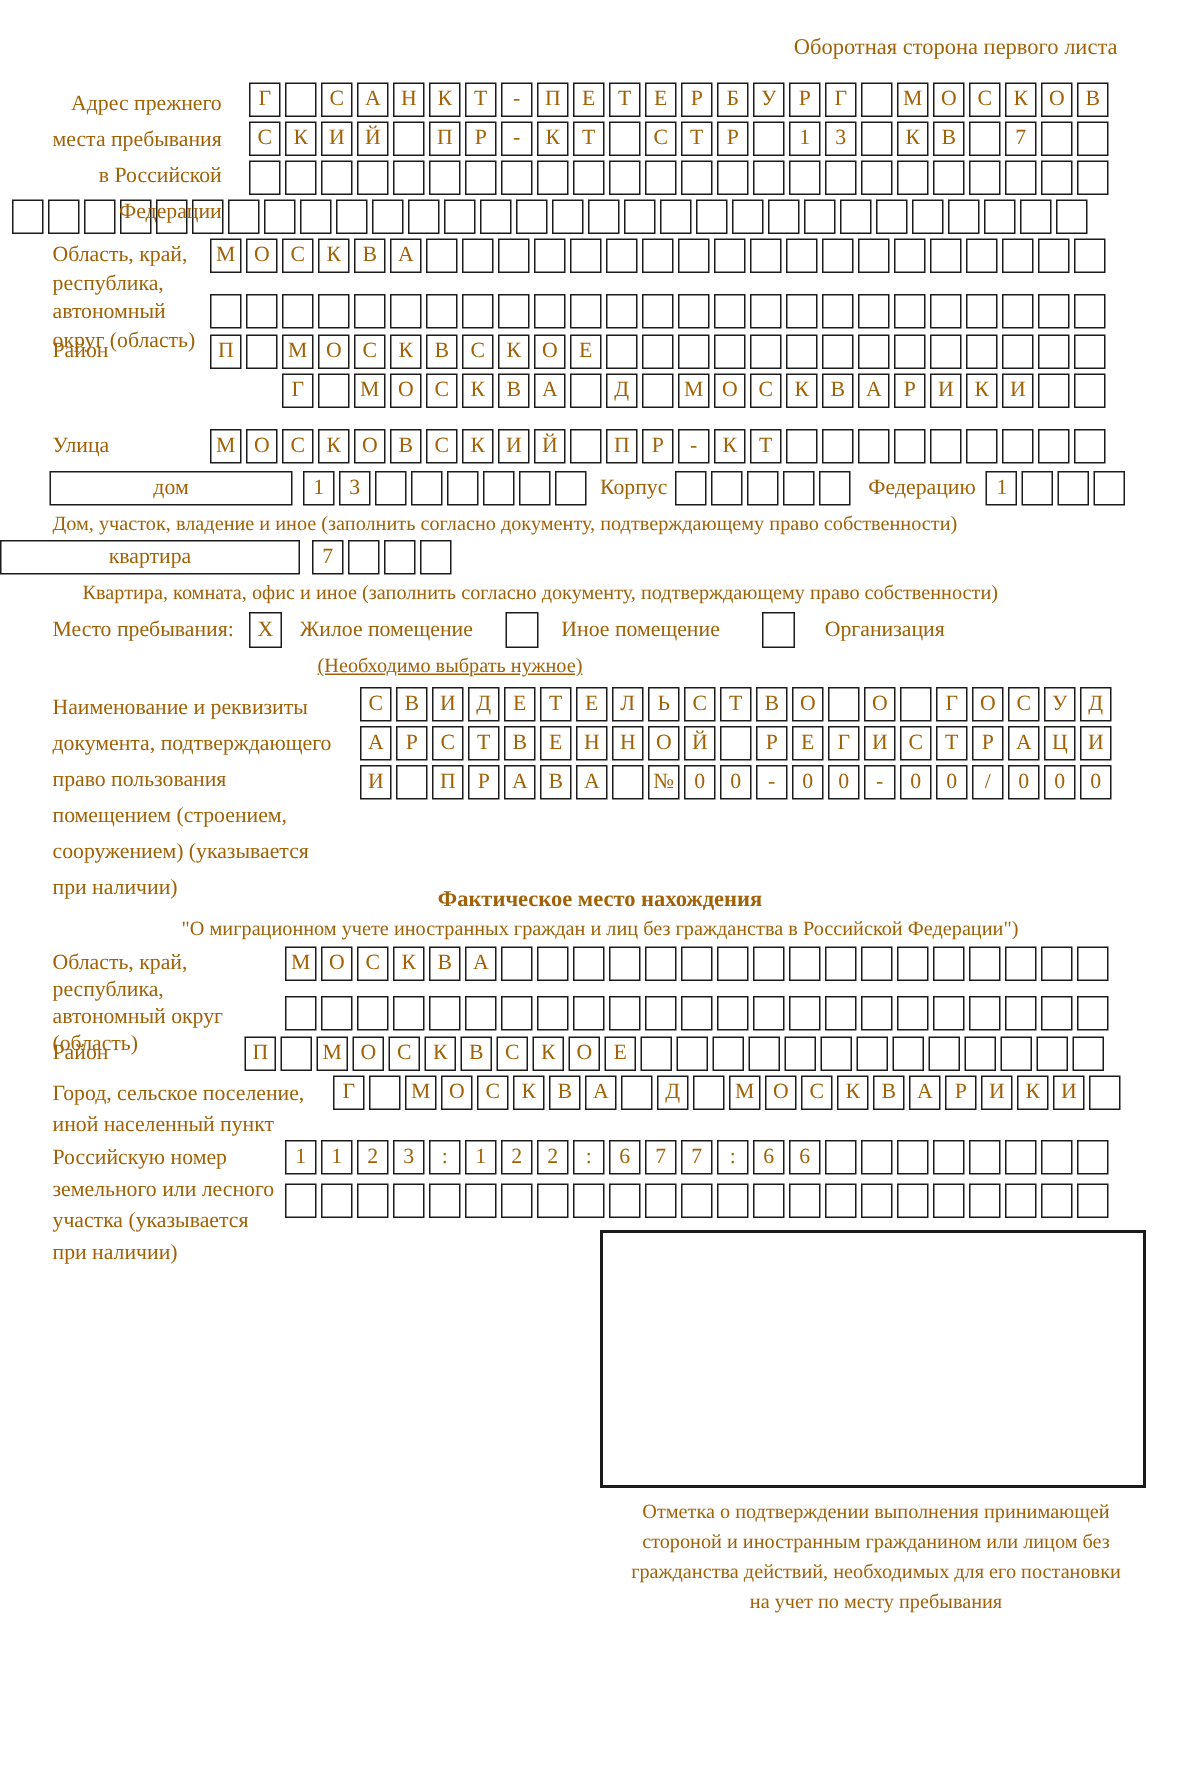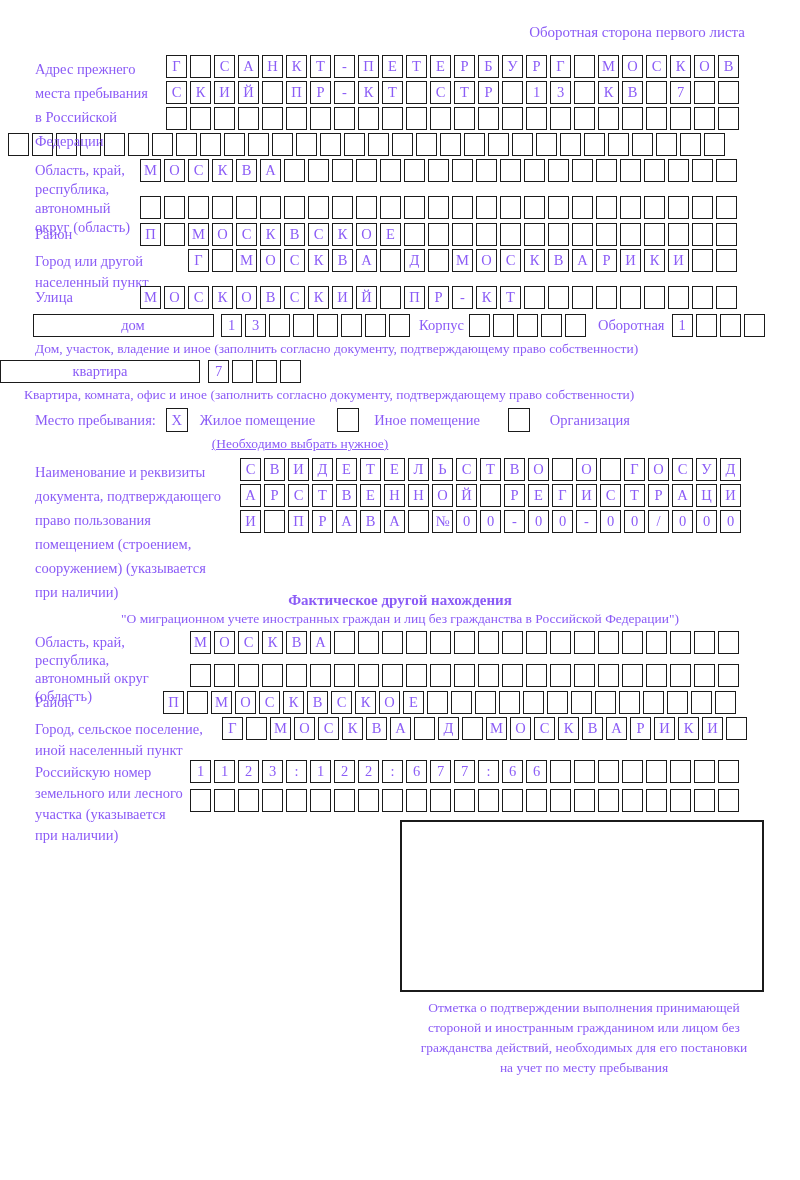--- a/index.html
+++ b/index.html
@@ -1,18 +1,18 @@
 <!DOCTYPE html>
 <html><head>
 <meta charset="utf-8">
 <style>
   html,body{margin:0;padding:0;background:#fff;}
   .page{
     position:relative;width:800px;height:1180px;margin:0 auto;background:#ffffff;
-    font-family:"Liberation Serif","DejaVu Serif",serif;color:#8b5cf6;overflow:hidden;
+    font-family:"Liberation Serif","DejaVu Serif",serif;color:#a16207;overflow:hidden;
   }
   .hdr-note{margin-top:24px;padding-right:55px;text-align:right;font-size:15px;}
   .block{position:relative;}
   .lbl{position:absolute;left:35px;top:2px;white-space:pre-line;font-size:14.5px;line-height:19px;}
   .lbl.lh24{line-height:24px;}
   .lbl.lh21{line-height:21px;}
   .cellrow{display:flex;gap:3px;margin-bottom:3px;}
   .cell{
     flex:0 0 auto;width:19px;height:21px;border:1.6px solid #1b1b1b;
     display:flex;align-items:center;justify-content:center;
@@ -34,21 +34,21 @@
   .stampbox{margin-left:400px;width:360px;height:168px;border:2px solid #1b1b1b;background:#fff;}
   .stampcap{margin-left:388px;width:392px;text-align:center;font-size:13.5px;line-height:20px;white-space:pre-line;}
 </style>
 </head>
 <body>
 
 <div class="page">
 
   <div class="hdr-note">Оборотная сторона первого листа</div>
 
-  <div class="block" style="margin-top:14px;">
+  <div class="block" style="margin-top:14px;text-align:right;">
     <div class="lbl lh24">Адрес прежнего
 места пребывания
 в Российской
 Федерации</div>
     <div class="cellrow" style="margin-left:166px;">
         <span class="cell">Г</span>
         <span class="cell"></span>
         <span class="cell">С</span>
         <span class="cell">А</span>
         <span class="cell">Н</span>
@@ -245,22 +245,20 @@
         <span class="cell"></span>
         <span class="cell"></span>
         <span class="cell"></span>
         <span class="cell"></span>
         <span class="cell"></span>
         <span class="cell"></span>
       </div>
   </div>
 
   <div class="block" style="margin-top:2px;">
-    <div class="lbl lh21">Город или другой
-населенный пункт</div>
     <div class="cellrow" style="margin-left:188px;">
         <span class="cell">Г</span>
         <span class="cell"></span>
         <span class="cell">М</span>
         <span class="cell">О</span>
         <span class="cell">С</span>
         <span class="cell">К</span>
         <span class="cell">В</span>
         <span class="cell">А</span>
         <span class="cell"></span>
@@ -306,59 +304,59 @@
         <span class="cell"></span>
         <span class="cell"></span>
         <span class="cell"></span>
         <span class="cell"></span>
         <span class="cell"></span>
         <span class="cell"></span>
       </div>
   </div>
 
   <div class="flexrow" style="margin-top:4px;margin-left:33px;">
-    <div class="widebox" style="width:160px;padding-left:19px;">дом</div>
+    <div class="widebox" style="width:160px;">дом</div>
     <div class="cellrow" style="margin-left:7px;margin-bottom:0;">
         <span class="cell">1</span>
         <span class="cell">3</span>
         <span class="cell"></span>
         <span class="cell"></span>
         <span class="cell"></span>
         <span class="cell"></span>
         <span class="cell"></span>
         <span class="cell"></span>
       </div>
     <div class="inline-lbl" style="margin-left:9px;">Корпус</div>
     <div class="cellrow" style="margin-left:5px;margin-bottom:0;">
         <span class="cell"></span>
         <span class="cell"></span>
         <span class="cell"></span>
         <span class="cell"></span>
         <span class="cell"></span>
       </div>
-    <div class="inline-lbl" style="margin-left:12px;">Оборотная</div>
+    <div class="inline-lbl" style="margin-left:12px;">Федерацию</div>
     <div class="cellrow" style="margin-left:7px;margin-bottom:0;">
         <span class="cell">1</span>
         <span class="cell"></span>
         <span class="cell"></span>
         <span class="cell"></span>
       </div>
   </div>
   <div class="caption" style="margin-left:35px;margin-top:3px;">Дом, участок, владение и иное (заполнить согласно документу, подтверждающему право собственности)</div>
 
   <div class="flexrow" style="margin-top:3px;">
     <div class="widebox" style="width:198px;">квартира</div>
     <div class="cellrow" style="margin-left:8px;margin-bottom:0;">
         <span class="cell">7</span>
         <span class="cell"></span>
         <span class="cell"></span>
         <span class="cell"></span>
       </div>
   </div>
-  <div class="caption" style="margin-left:24px;margin-top:3px;">Квартира, комната, офис и иное (заполнить согласно документу, подтверждающему право собственности)</div>
+  <div class="caption" style="margin-left:55px;margin-top:3px;">Квартира, комната, офис и иное (заполнить согласно документу, подтверждающему право собственности)</div>
 
   <div class="flexrow" style="margin-top:5px;margin-left:35px;">
     <span class="inline-lbl">Место пребывания:</span>
     <span class="checkbox" style="margin-left:10px;">X</span>
     <span class="inline-lbl" style="margin-left:12px;">Жилое помещение</span>
     <span class="checkbox" style="margin-left:22px;"></span>
     <span class="inline-lbl" style="margin-left:15px;">Иное помещение</span>
     <span class="checkbox" style="margin-left:28px;"></span>
     <span class="inline-lbl" style="margin-left:20px;">Организация</span>
   </div>
@@ -435,21 +433,21 @@
         <span class="cell">-</span>
         <span class="cell">0</span>
         <span class="cell">0</span>
         <span class="cell">/</span>
         <span class="cell">0</span>
         <span class="cell">0</span>
         <span class="cell">0</span>
       </div>
   </div>
 
-  <div class="heading" style="font-size:15px;">Фактическое другой нахождения</div>
+  <div class="heading" style="font-size:15px;">Фактическое место нахождения</div>
   <div class="caption center">"О миграционном учете иностранных граждан и лиц без гражданства в Российской Федерации")</div>
 
   <div class="block" style="margin-top:4px;">
     <div class="lbl" style="line-height:18px;">Область, край,
 республика,
 автономный округ
 (область)</div>
     <div class="cellrow" style="margin-left:190px;margin-bottom:10px;">
         <span class="cell">М</span>
         <span class="cell">О</span>

